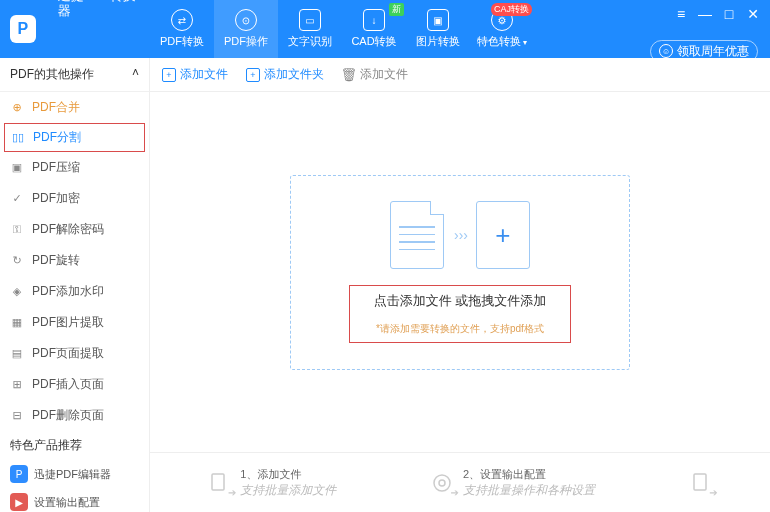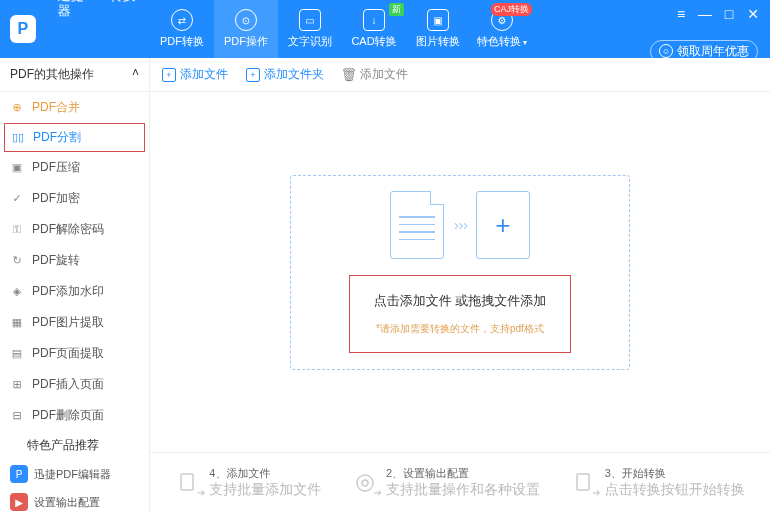--- a/index.html
+++ b/index.html
@@ -27,52 +27,52 @@
 .sidebar { width: 150px; border-right: 1px solid #eee; display: flex; flex-direction: column; }
 .side-header { display: flex; justify-content: space-between; padding: 8px 10px; font-size: 12px; color: #333; border-bottom: 1px solid #f0f0f0; cursor: pointer; }
 .side-list { flex: 0 0 auto; }
 .side-item { display: flex; align-items: center; padding: 7px 10px; font-size: 12px; color: #555; cursor: pointer; gap: 8px; }
 .side-item .si-icon { width: 14px; height: 14px; display: inline-flex; align-items: center; justify-content: center; font-size: 11px; color: #888; }
 .side-item.first { color: #e89a3c; }
 .side-item.first .si-icon { color: #e89a3c; }
 .side-item.selected { color: #1f8bff; border: 1.5px solid #d94b4b; margin: 0 4px; padding: 5px 6px; }
 .side-item.selected .si-icon { color: #1f8bff; }
 .side-spacer { flex: 1; }
-.side-section-title { font-size: 12px; color: #333; padding: 6px 27px; }
+.side-section-title { font-size: 12px; color: #333; padding: 6px 10px; }
 .rec-item { display: flex; align-items: center; padding: 5px 10px; font-size: 11px; color: #555; cursor: pointer; gap: 6px; }
 .rec-icon { width: 18px; height: 18px; border-radius: 4px; display: flex; align-items: center; justify-content: center; color: #fff; font-size: 10px; }
 .rec-icon.blue { background: #2e8dff; }
 .rec-icon.red { background: #e25b55; }
 
 .main { flex: 1; display: flex; flex-direction: column; }
 .toolbar { height: 34px; border-bottom: 1px solid #eee; display: flex; align-items: center; padding: 0 12px; gap: 18px; font-size: 12px; color: #1f8bff; }
 .tb-btn { display: flex; align-items: center; gap: 4px; cursor: pointer; }
 .tb-btn.gray { color: #888; }
 .tb-icon { width: 14px; height: 14px; border: 1.2px solid currentColor; border-radius: 2px; display: flex; align-items: center; justify-content: center; font-size: 9px; }
 .tb-icon.trash { border: none; font-size: 13px; }
 
 .drop-area { flex: 1; display: flex; align-items: center; justify-content: center; }
 .drop-box { width: 340px; height: 195px; border: 1.5px dashed #9ec9f5; border-radius: 3px; display: flex; flex-direction: column; align-items: center; justify-content: center; }
 .drop-icons { display: flex; align-items: center; gap: 10px; margin-bottom: 16px; }
 .doc-shape { width: 54px; height: 68px; border: 1.8px solid #9ec9f5; border-radius: 3px; position: relative; display: flex; flex-direction: column; justify-content: center; gap: 6px; padding: 14px 8px 8px; }
 .doc-shape .fold { position: absolute; top: -1px; right: -1px; width: 14px; height: 14px; background: #fff; border-left: 1.8px solid #9ec9f5; border-bottom: 1.8px solid #9ec9f5; }
 .doc-line { height: 1.5px; background: #9ec9f5; }
 .chev { color: #9ec9f5; font-size: 14px; letter-spacing: -2px; }
 .plus-shape { width: 54px; height: 68px; border: 1.8px solid #9ec9f5; border-radius: 3px; display: flex; align-items: center; justify-content: center; color: #3b8ff0; font-size: 26px; font-weight: 300; }
-.drop-text-box { border: 1.5px solid #d94b4b; padding: 16px 24px; text-align: center; }
+.drop-text-box { border: 1.5px solid #d94b4b; padding: 6px 24px; text-align: center; }
 .drop-text { font-size: 13px; color: #333; }
 .drop-sub { font-size: 10px; color: #e0a055; margin-top: 12px; }
 
 .steps { height: 60px; border-top: 1px solid #eee; display: flex; align-items: center; justify-content: space-around; padding: 0 10px; }
 .step { display: flex; align-items: center; gap: 8px; }
 .step-icon { width: 26px; height: 26px; color: #bbb; display: flex; align-items: center; justify-content: center; font-size: 18px; position: relative; }
 .step-icon svg { width: 24px; height: 24px; stroke: #ccc; fill: none; stroke-width: 1.5; }
 .step-arrow { position: absolute; right: -4px; bottom: -2px; font-size: 10px; color: #ccc; }
 .step-txt .st-title { font-size: 11px; color: #666; }
-.step-txt .st-sub { font-size: 14px; color: #bbb; }
+.step-txt .st-sub { font-size: 12px; color: #bbb; font-style: italic; }
 </style>
 </head>
 <body>
 
 <div class="header">
   <div class="logo-area">
     <div class="logo-box">P</div>
     <div>
       <div class="logo-text">迅捷PDF转换器</div>
       <div class="logo-ver">v9.1.2.1</div>
@@ -225,21 +225,21 @@
 
     <div class="steps" id="steps">
         <div class="step">
           <div class="step-icon">
             <svg viewBox="0 0 24 24">
               <rect x="5" y="3" width="12" height="16" rx="1"></rect>
             </svg>
             <span class="step-arrow">➔</span>
           </div>
           <div class="step-txt">
-            <div class="st-title">4、添加文件</div>
+            <div class="st-title">1、添加文件</div>
             <div class="st-sub">支持批量添加文件</div>
           </div>
         </div>
         <div class="step">
           <div class="step-icon">
             <svg viewBox="0 0 24 24">
               <circle cx="12" cy="12" r="8"></circle>
               <circle cx="12" cy="12" r="3"></circle>
             </svg>
             <span class="step-arrow">➔</span>
@@ -249,20 +249,16 @@
             <div class="st-sub">支持批量操作和各种设置</div>
           </div>
         </div>
         <div class="step">
           <div class="step-icon">
             <svg viewBox="0 0 24 24">
               <rect x="5" y="3" width="12" height="16" rx="1"></rect>
             </svg>
             <span class="step-arrow">➔</span>
           </div>
-          <div class="step-txt">
-            <div class="st-title">3、开始转换</div>
-            <div class="st-sub">点击转换按钮开始转换</div>
-          </div>
         </div>
       </div>
   </div>
 </div>
 
 </body></html>

